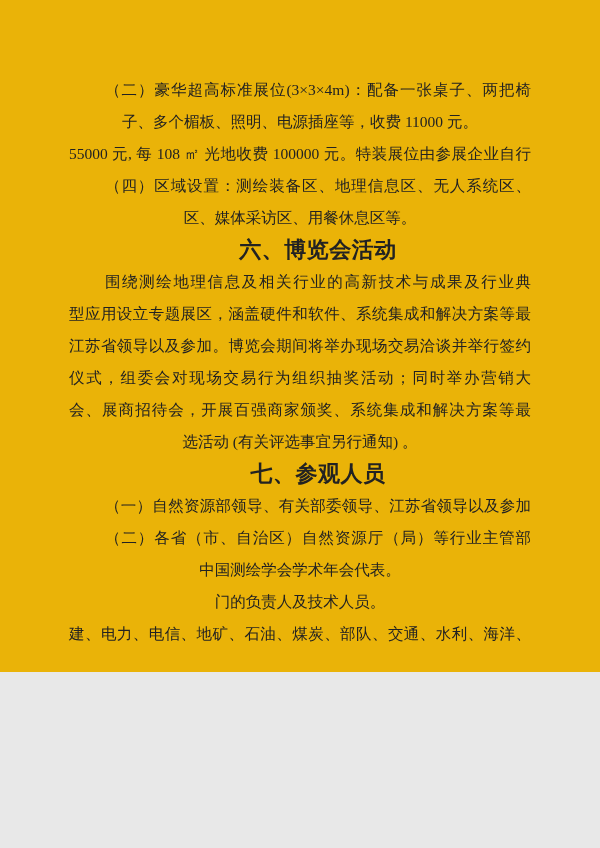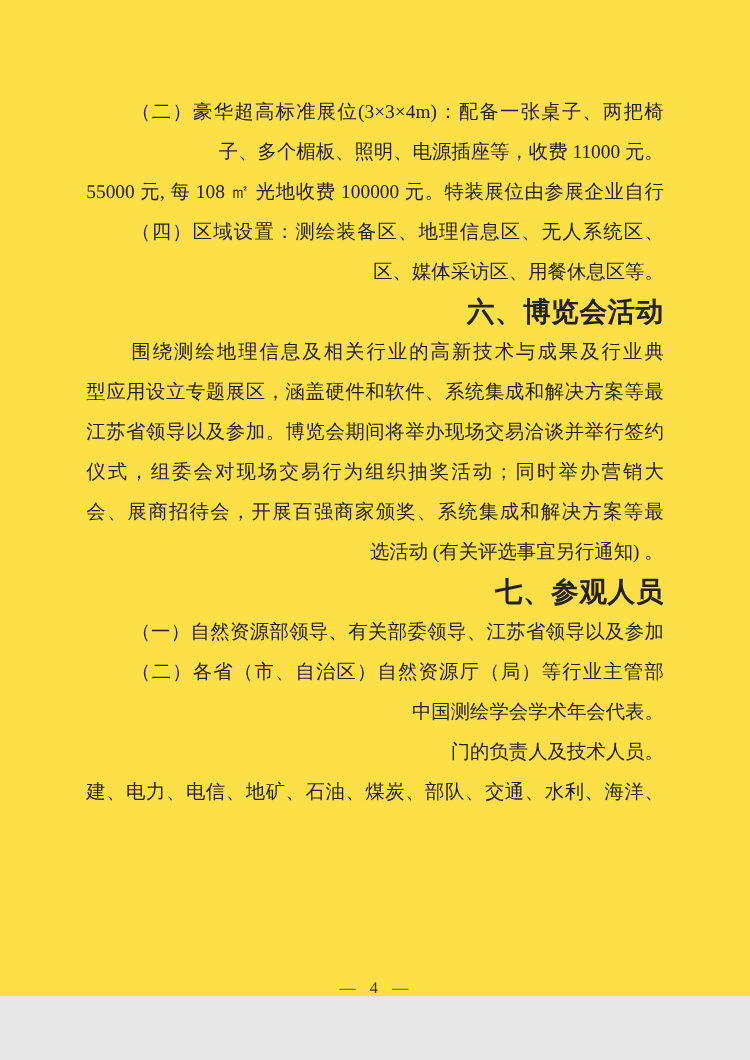--- a/index.html
+++ b/index.html
@@ -1,36 +1,36 @@
 <!DOCTYPE html>
 <html><head>
 <meta charset="utf-8">
 <style>
   html, body { margin: 0; padding: 0; background: #e8e8e8; }
   .page {
     position: relative;
     width: 600px;
-    height: 797px;
+    height: 672px;
     margin: 0 auto;
-    background: #fde047;
+    background: #eab308;
     overflow: hidden;
     font-family: "Liberation Serif", "DejaVu Serif", serif;
     color: #222222;
   }
   .textblock {
     position: absolute;
     left: 69px;
     top: 74px;
     width: 462px;
   }
   .line {
     height: 32px;
     line-height: 32px;
     font-size: 15.5px;
-    text-align: right;
+    text-align: center;
     overflow: visible;
   }
   .line.j {
     text-align: justify;
     text-align-last: justify;
     text-justify: inter-character;
   }
   .line.i {
     text-indent: 36px;
   }

